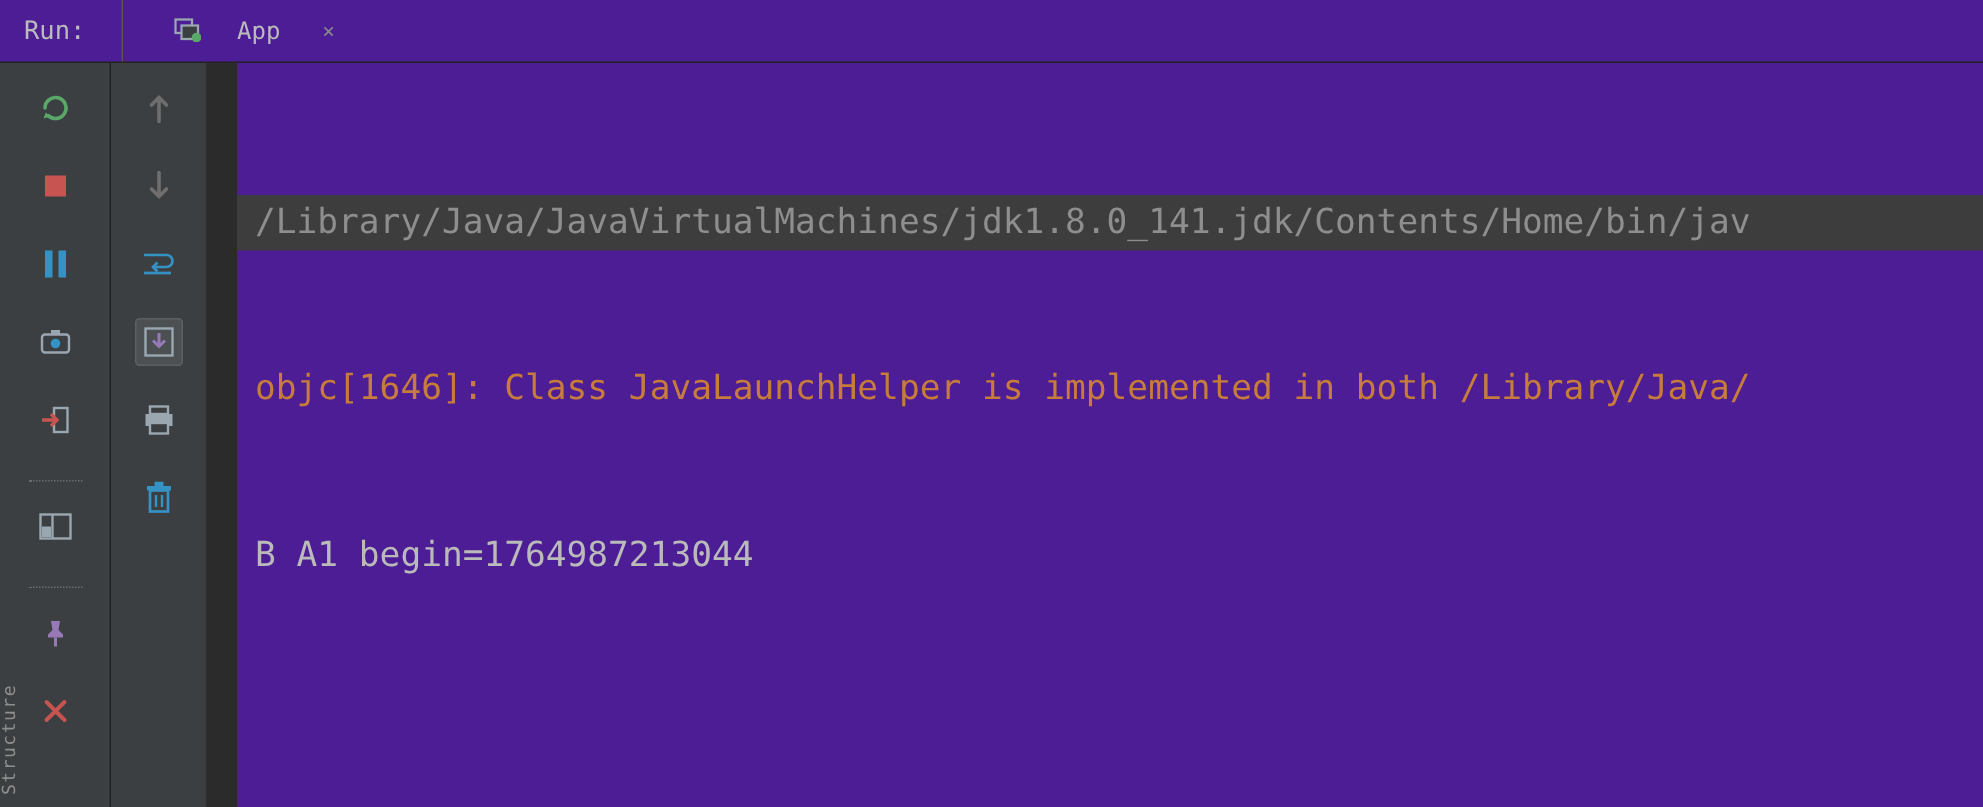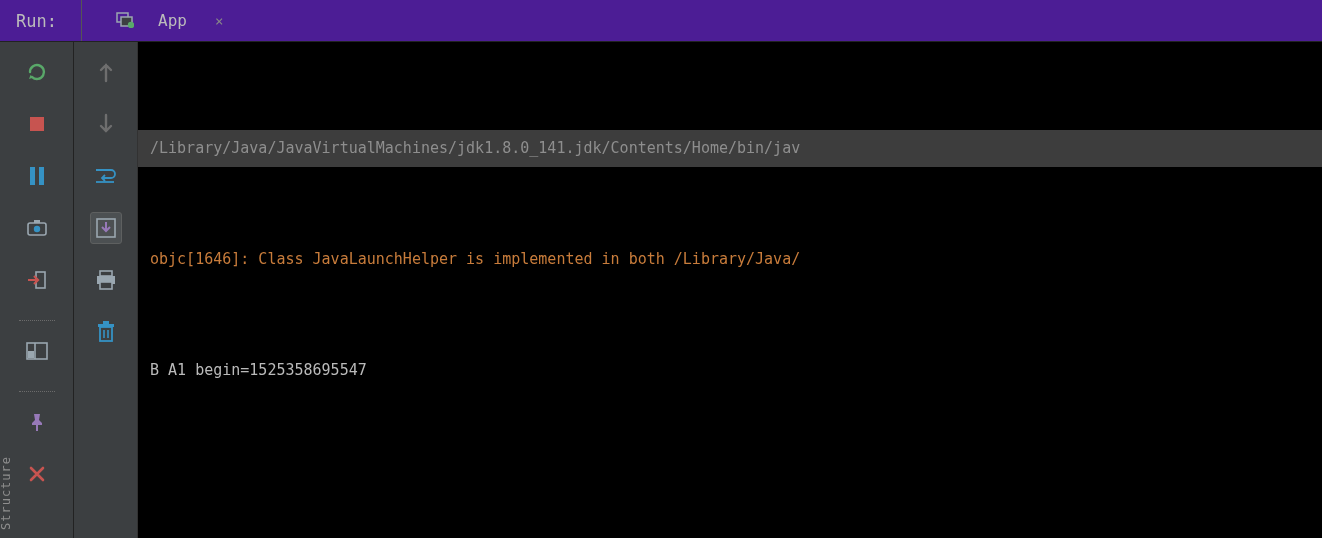--- a/index.html
+++ b/index.html
@@ -92,27 +92,28 @@
   }
 
   .sep {
     width: 36px;
     border-top: 1px dotted #6b6b6b;
     margin: 4px 0 14px 0;
   }
 
   .console {
     flex: 1;
-    background: #000000;
+    background: #4c1d95;
     padding: 14px 0 0 0;
-    font-size: 15px;
+    font-size: 23px;
     line-height: 37px;
     color: #bababa;
     white-space: pre;
     overflow:hidden;
+    margin-left:20px;
   }
   .console .line { padding-left: 12px; }
   .cmd { color: #8e8e8e; }
   .cmd-hl { background:#3d3d3d;}
   .warn { color: #c87c3b; }
 
   .vtab {
     position:absolute;
     left:0; bottom:0;
     width:12px; height:90px;
@@ -235,21 +236,21 @@
           <line x1="12" y1="9" x2="12" y2="17" stroke="#3592c4" stroke-width="1.6"></line>
           <rect x="2" y="3" width="16" height="3" fill="#3592c4"></rect>
           <rect x="7" y="0" width="6" height="3" fill="#3592c4"></rect>
         </svg>
     </div>
   </div>
 
   <div class="console">
     <div class="line cmd cmd-hl">/Library/Java/JavaVirtualMachines/jdk1.8.0_141.jdk/Contents/Home/bin/jav</div>
     <div class="line warn">objc[1646]: Class JavaLaunchHelper is implemented in both /Library/Java/</div>
-    <div class="line">B A1 begin=1525358695547</div>
+    <div class="line">B A1 begin=1764987213044</div>
     
     
     
     
     
     
   </div>
 </div>
 
 <div class="vtab">Structure</div>

